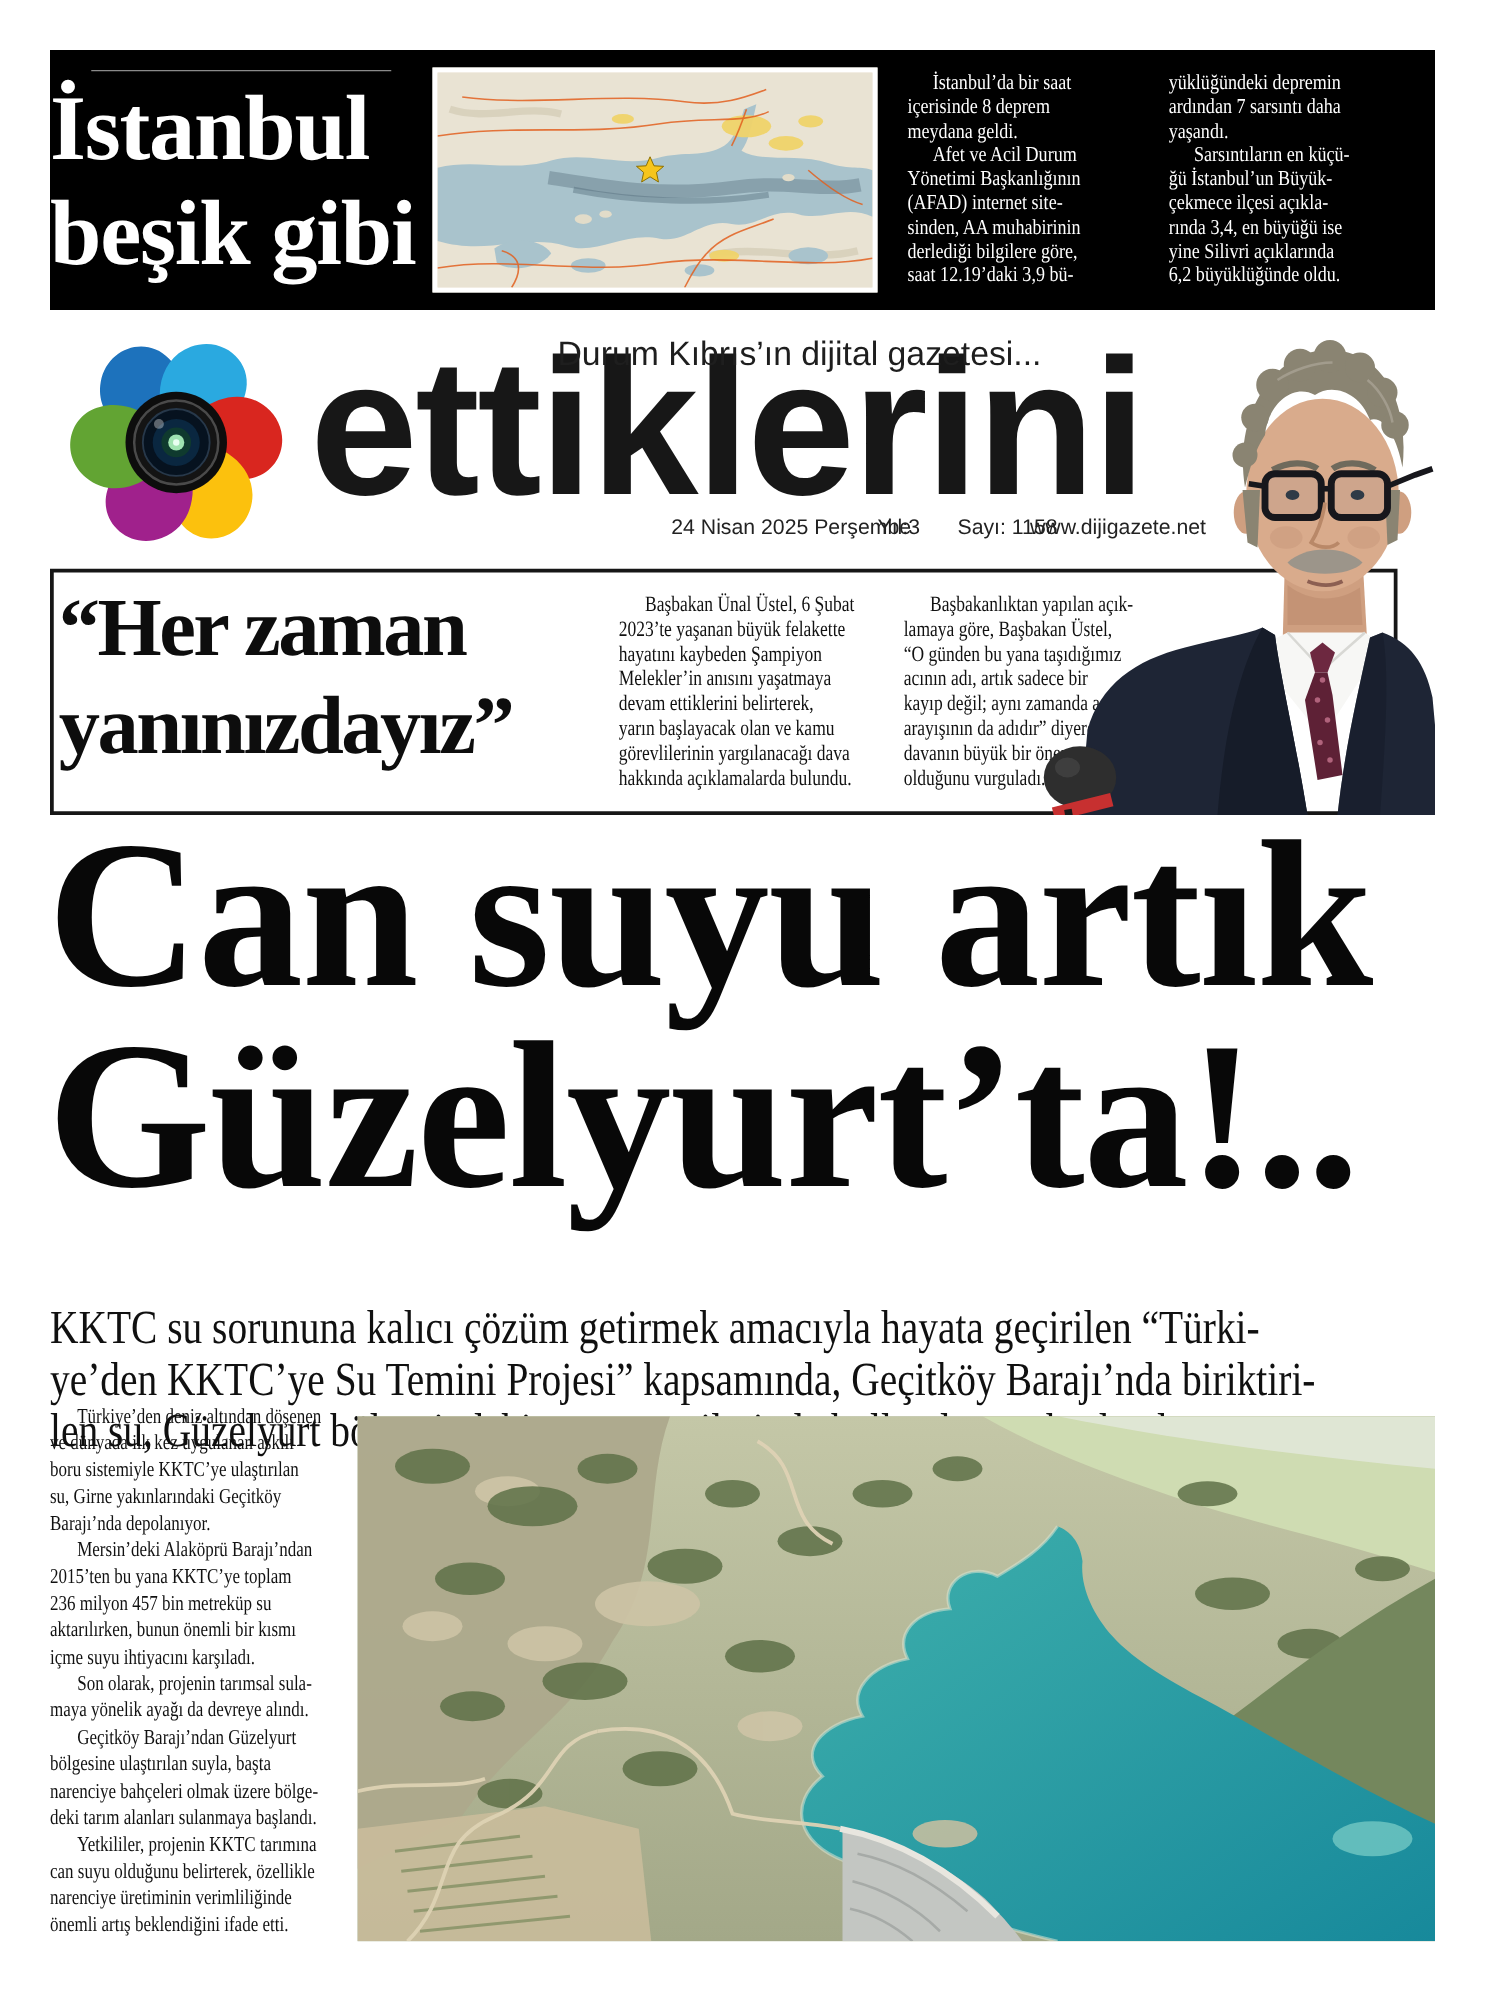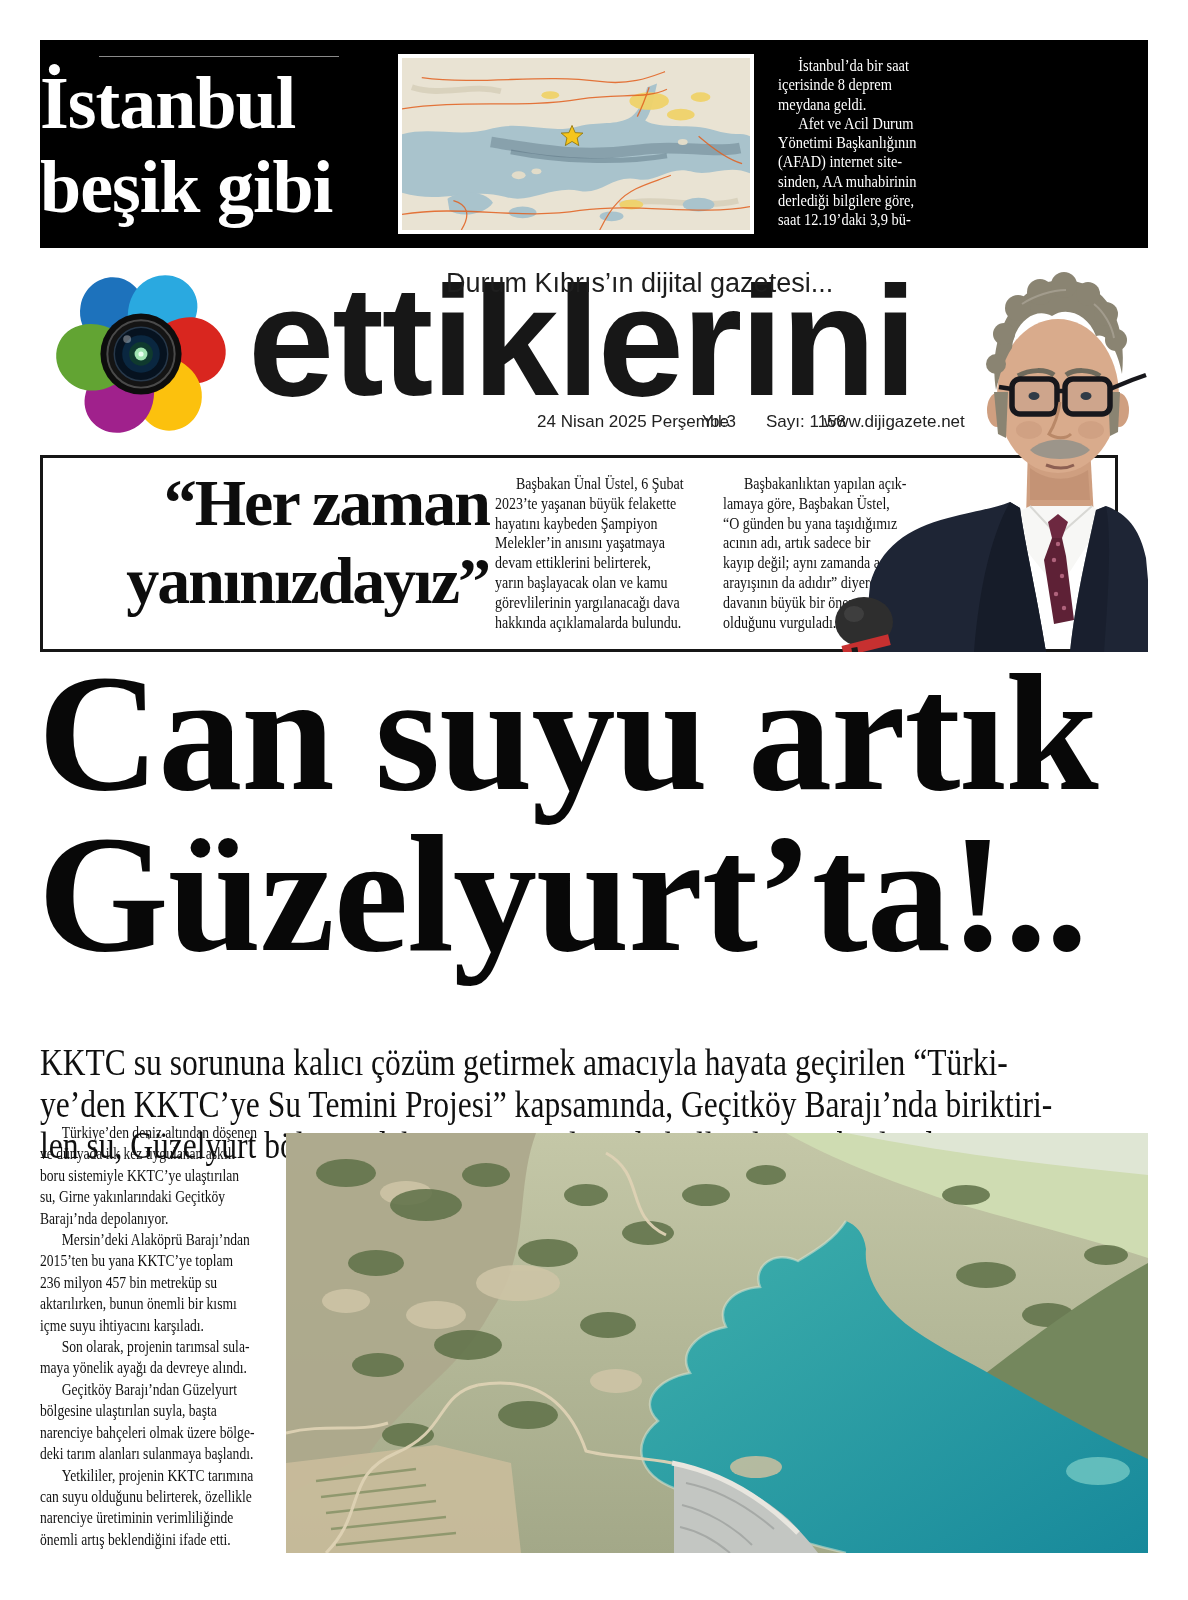--- a/index.html
+++ b/index.html
@@ -33,21 +33,21 @@
   .dateline { position:absolute; left:0; top:162px; width:1108px; height:24px;
               font-family:"Liberation Sans", sans-serif; font-size:17px; color:#222; }
   .dl-date { position:absolute; left:497px; }
   .dl-year { position:absolute; left:662px; }
   .dl-issue { position:absolute; left:726px; }
   .dl-web { position:absolute; left:784px; }
 
   
   .quote-box { position:absolute; left:40px; top:455px; width:1078px; height:197px;
                border:3px solid #161616; background:#fff; }
-  .quote-headline { position:absolute; left:4px; top:6px; width:442px; text-align:right;
+  .quote-headline { position:absolute; left:4px; top:6px; width:442px; text-align:left;
                     font-weight:bold; font-size:66px; line-height:78px; letter-spacing:-2px;
                     white-space:pre-line; color:#0d0d0d; }
   .qcol { position:absolute; top:16px; overflow:visible; }
   .qcol .cond { transform:scaleX(0.8); transform-origin:top left; width:270px;
                 font-size:17.5px; line-height:19.8px; }
   .qcol p { white-space:pre-line; text-indent:1.5em; }
   .qcol1 { left:452px; width:216px; }
   .qcol2 { left:680px; width:232px; }
 
   .portrait { position:absolute; left:808px; top:268px; width:340px; height:384px; z-index:6; }
@@ -132,20 +132,33 @@
       <div class="cond">
         <p>İstanbul’da bir saat
 içerisinde 8 deprem
 meydana geldi.</p>
         <p>Afet ve Acil Durum
 Yönetimi Başkanlığının
 (AFAD) internet site-
 sinden, AA muhabirinin
 derlediği bilgilere göre,
 saat 12.19’daki 3,9 bü-</p>
+      </div>
+    </div>
+    <div class="bcol">
+      <div class="cond">
+        <p class="cont">yüklüğündeki depremin
+ardından 7 sarsıntı daha
+yaşandı.</p>
+        <p>Sarsıntıların en küçü-
+ğü İstanbul’un Büyük-
+çekmece ilçesi açıkla-
+rında 3,4, en büyüğü ise
+yine Silivri açıklarında
+6,2 büyüklüğünde oldu.</p>
       </div>
     </div>
   </div>
 </div>
 
 <div class="masthead">
   <div class="logo">
     <svg viewBox="0 0 200 200">
       <g>
         <path transform="rotate(-35 100 103)" fill="#1d72bc" d="M100,103 C70,88 56,50 78,28 C98,8 130,18 134,44 C138,66 124,88 100,103 Z"></path>

